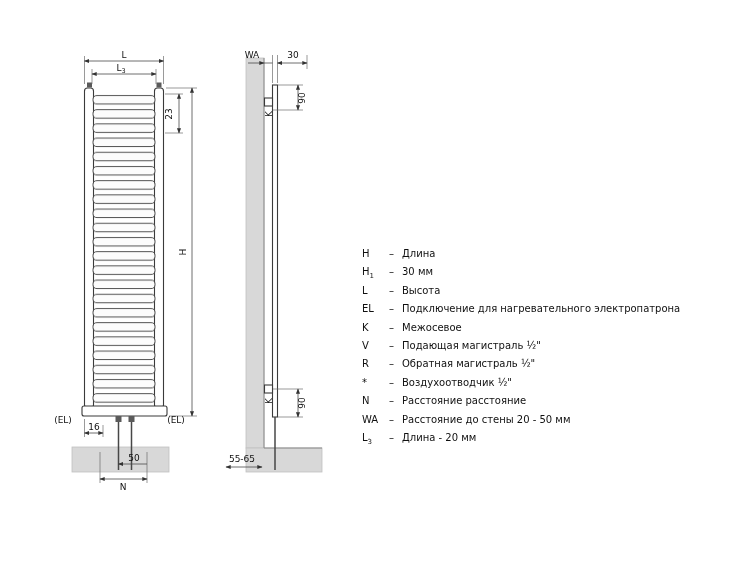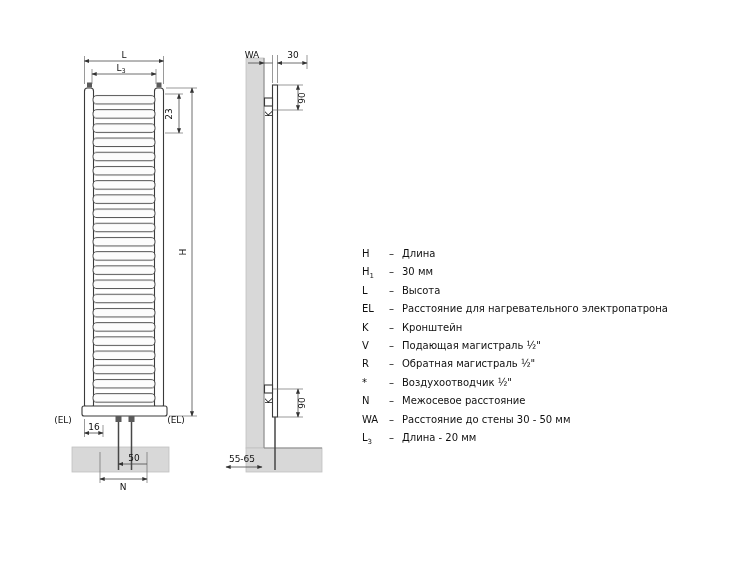--- a/index.html
+++ b/index.html
@@ -164,51 +164,51 @@
         <span class="desc">30 мм</span>
       </div>
   <div class="lrow">
         <span class="sym"><span>L</span><sub></sub></span>
         <span class="dash">–</span>
         <span class="desc">Высота</span>
       </div>
   <div class="lrow">
         <span class="sym"><span>EL</span><sub></sub></span>
         <span class="dash">–</span>
-        <span class="desc">Расстояние для нагревательного электропатрона</span>
+        <span class="desc">Подключение для нагревательного электропатрона</span>
       </div>
   <div class="lrow">
         <span class="sym"><span>K</span><sub></sub></span>
         <span class="dash">–</span>
-        <span class="desc">Кронштейн</span>
+        <span class="desc">Межосевое</span>
       </div>
   <div class="lrow">
         <span class="sym"><span>V</span><sub></sub></span>
         <span class="dash">–</span>
         <span class="desc">Подающая магистраль ½"</span>
       </div>
   <div class="lrow">
         <span class="sym"><span>R</span><sub></sub></span>
         <span class="dash">–</span>
         <span class="desc">Обратная магистраль ½"</span>
       </div>
   <div class="lrow">
         <span class="sym"><span>*</span><sub></sub></span>
         <span class="dash">–</span>
         <span class="desc">Воздухоотводчик ½"</span>
       </div>
   <div class="lrow">
         <span class="sym"><span>N</span><sub></sub></span>
         <span class="dash">–</span>
-        <span class="desc">Межосевое расстояние</span>
+        <span class="desc">Расстояние расстояние</span>
       </div>
   <div class="lrow">
         <span class="sym"><span>WA</span><sub></sub></span>
         <span class="dash">–</span>
-        <span class="desc">Расстояние до стены 30 - 50 мм</span>
+        <span class="desc">Расстояние до стены 20 - 50 мм</span>
       </div>
   <div class="lrow">
         <span class="sym"><span>L</span><sub>3</sub></span>
         <span class="dash">–</span>
         <span class="desc">Длина - 20 мм</span>
       </div>
 </div>
 
 </div>
 

